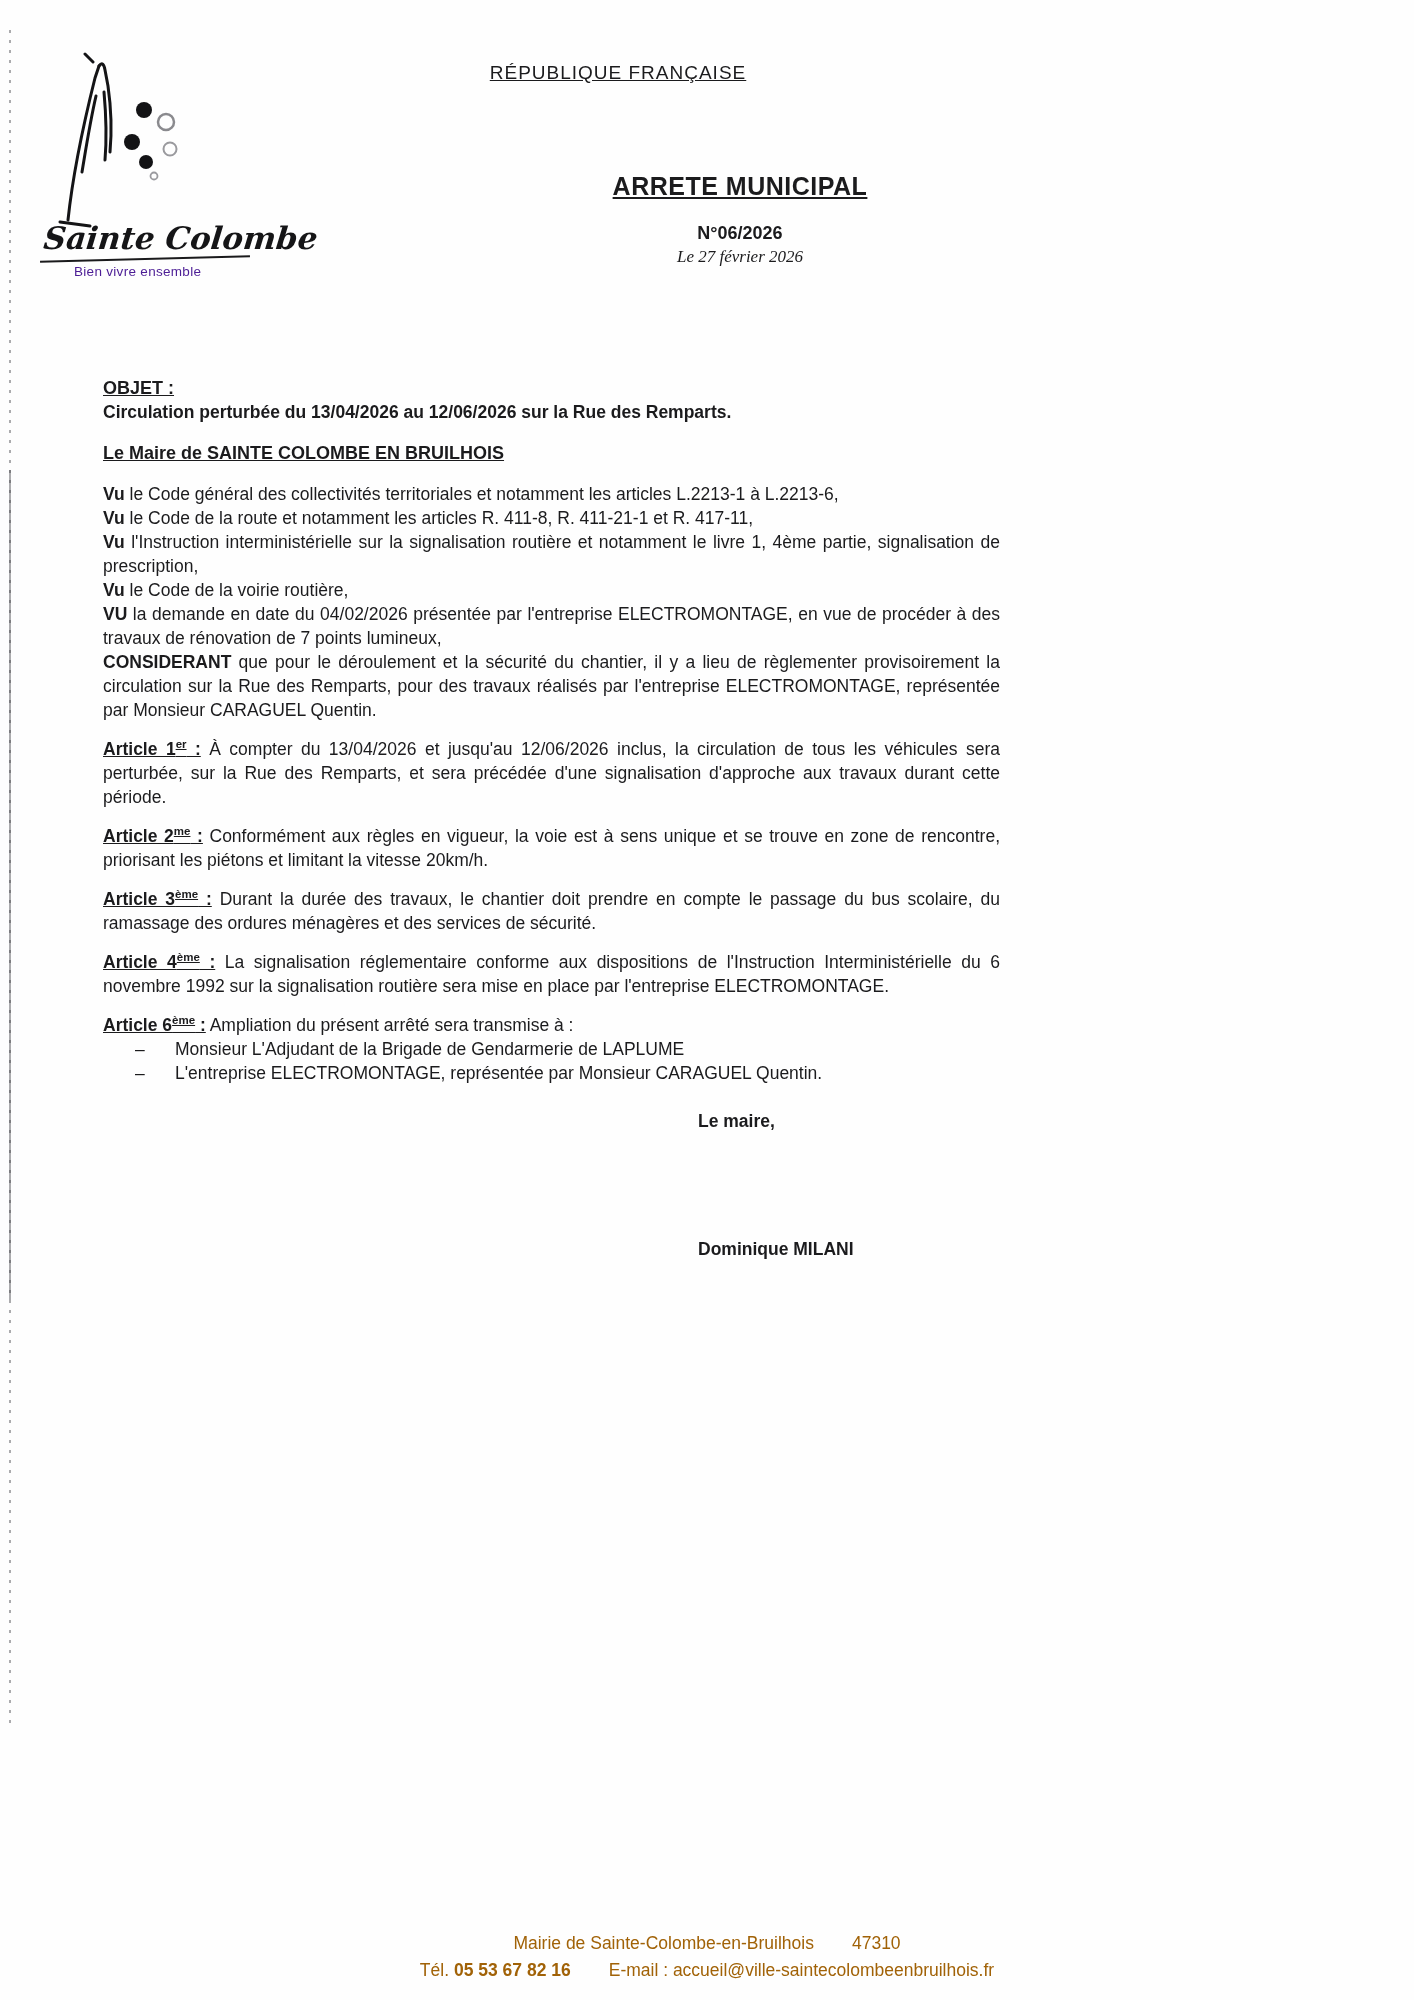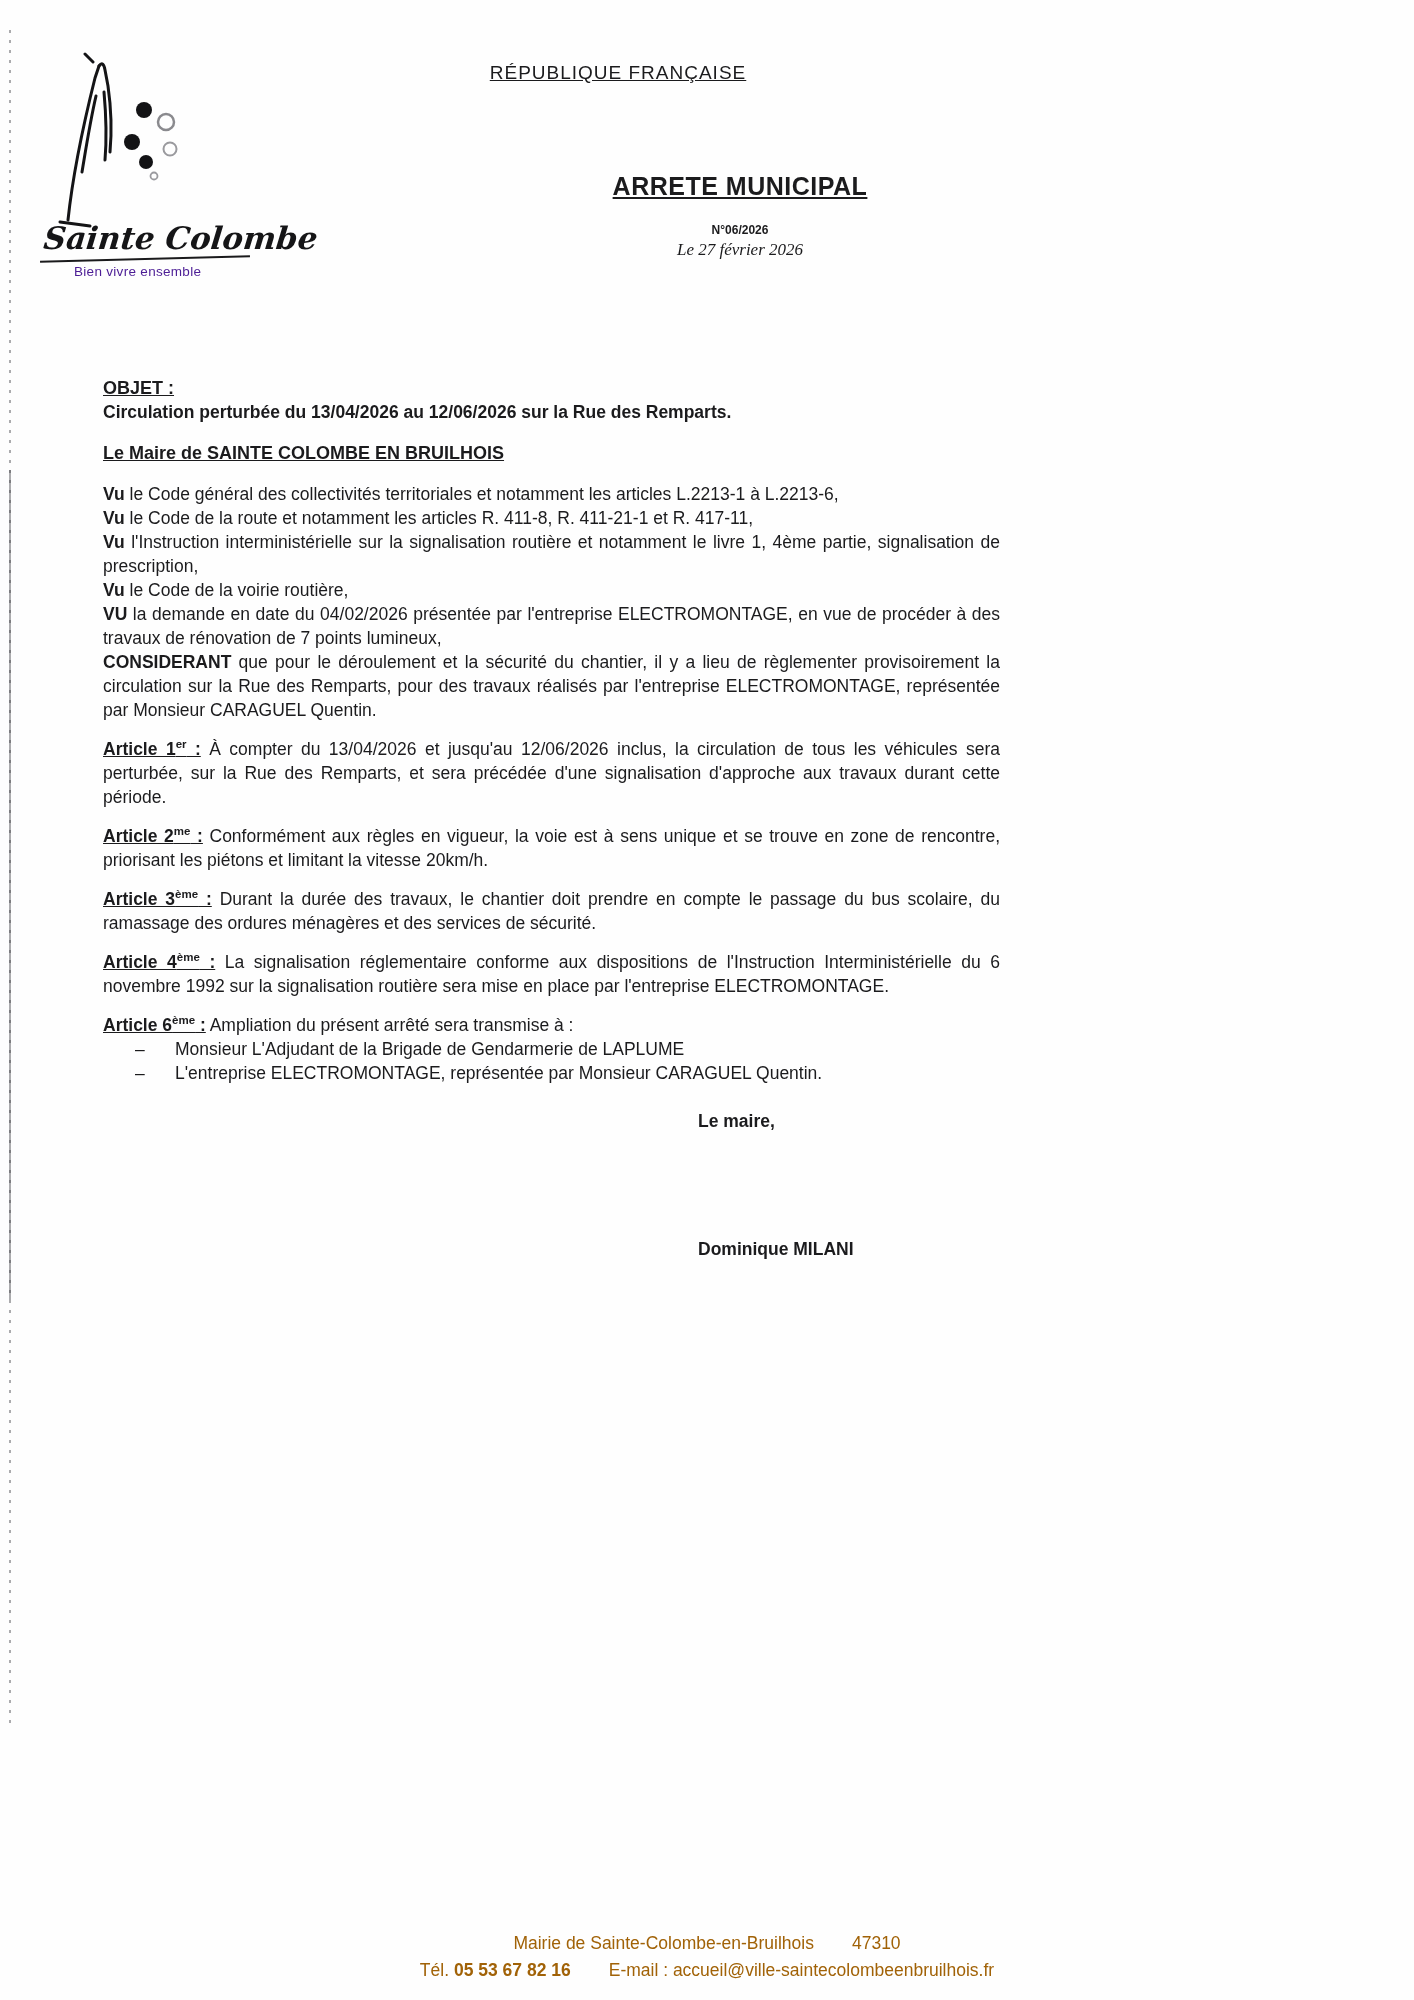--- a/index.html
+++ b/index.html
@@ -27,21 +27,21 @@
     background:rgba(60,60,65,.42);
   }
 
   
   .republic {
     position:absolute; top:62px; left:618px; transform:translateX(-50%);
     font-size:19px; letter-spacing:1px; text-decoration:underline; white-space:nowrap;
   }
   .doc-head { position:absolute; top:172px; left:740px; transform:translateX(-50%); text-align:center; white-space:nowrap; }
   .doc-type { font-size:25px; font-weight:bold; text-decoration:underline; letter-spacing:.5px; }
-  .doc-number { margin-top:22px; font-size:12px; font-weight:bold; }
+  .doc-number { margin-top:22px; font-size:18px; font-weight:bold; }
   .doc-date { margin-top:3px; font-size:17px; font-style:italic; font-family:"Liberation Serif", serif; }
 
   
   .logo { position:absolute; left:38px; top:52px; width:230px; height:235px; }
   .logo svg { position:absolute; left:0; top:0; }
   .logo-script {
     position:absolute; left:6px; top:168px; width:224px;
     font-family:"DejaVu Serif", serif; font-style:italic; font-weight:bold;
     font-size:31px; transform:skewX(-6deg); color:#151517; white-space:nowrap;
   }
@@ -53,21 +53,21 @@
     position:absolute; left:103px; top:0; width:897px;
     padding-top:376px; font-size:17.5px; line-height:24px;
   }
   .objet-label { font-size:18px; }
   .objet-text { font-weight:bold; }
   .objet-block { margin-bottom:17px; }
   .mayor-line { margin-bottom:17px; font-size:18px; }
   p.recital { text-align:justify; }
   .arrete-heading { margin-top:20px; margin-bottom:16px; font-size:18px; letter-spacing:1px; }
   p.article { text-align:justify; margin-top:15px; }
-  sup { font-size:11.5px; line-height:0; vertical-align:super; }
+  sup { font-size:11.5px; line-height:0; vertical-align:super;text-decoration:underline; }
   .t-item { display:flex; padding-left:32px; }
   .t-item .dash { width:40px; flex:none; }
   .sig-role { margin:24px 0 0 595px; font-weight:bold; }
   .sig-name { margin:104px 0 0 595px; font-weight:bold; }
 
   
   .footer { position:absolute; left:0; right:0; bottom:16px; text-align:center; font-size:17.5px; line-height:27px; color:#a16207; }
   .footer .gap { display:inline-block; width:38px; }
 </style>
 </head>

